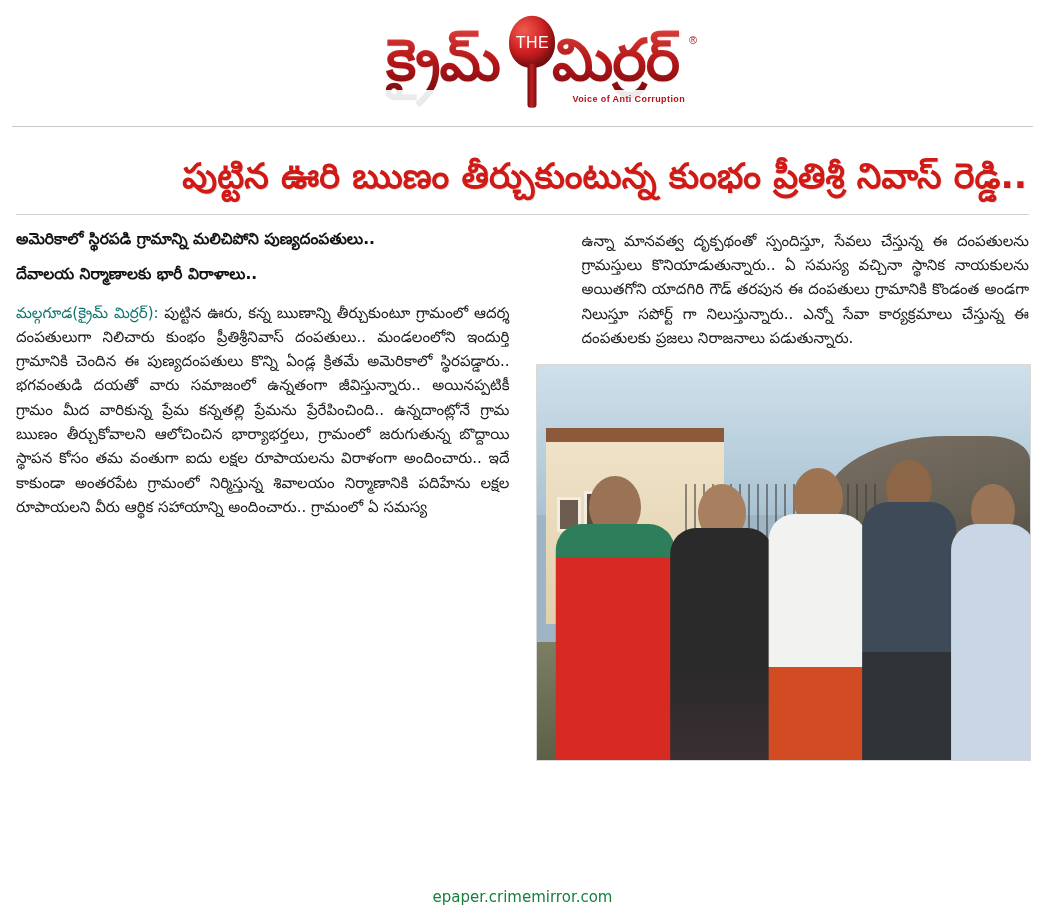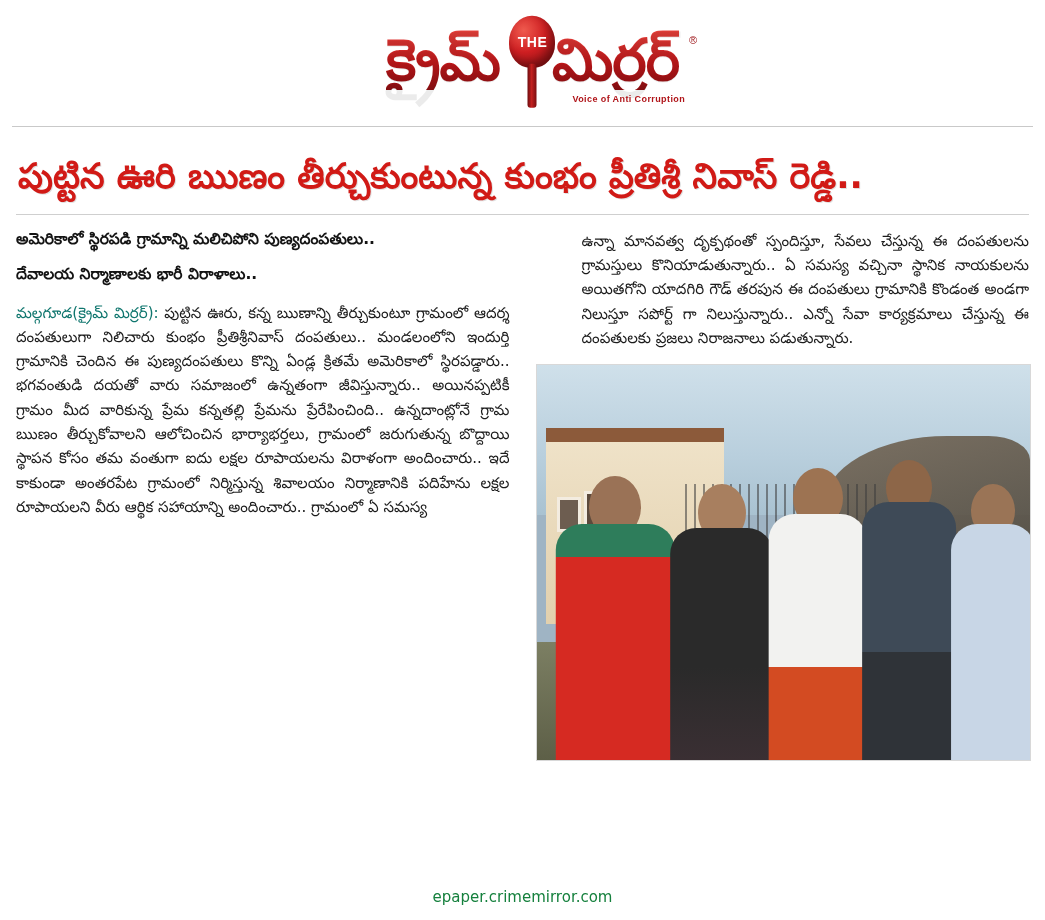--- a/index.html
+++ b/index.html
@@ -71,22 +71,22 @@
     border-radius: 50% 50% 46% 46%;
     background: radial-gradient(circle at 32% 28%, #ef5a4e 0%, #cf1f22 45%, #8c0e12 100%);
     box-shadow: inset -4px -6px 10px rgba(0,0,0,0.35);
   }
   .mic-the {
     position: absolute;
     left: 50%;
     top: 18px;
     transform: translateX(-50%);
     color: #fff;
-    font-size: 14px;
-    font-weight: bold;
+    font-size: 16px;
+    font-weight: normal;
     font-family: "Liberation Sans", sans-serif;
     letter-spacing: 0.5px;
   }
   .mic-stem {
     position: absolute;
     left: 50%;
     top: 48px;
     transform: translateX(-50%);
     width: 9px;
     height: 44px;
@@ -112,21 +112,21 @@
   }
   .rule {
     height: 1px;
     background: #c9c9c9;
     margin: 6px 12px 0 12px;
   }
 
   
   .headline {
     margin: 28px 18px 16px 18px;
-    text-align: left;
+    text-align: right;
     font-family: "DejaVu Sans", sans-serif;
     font-weight: bold;
     font-size: 35px;
     line-height: 1.22;
     color: #d11a16;
     text-shadow: 1px 1px 0 rgba(0,0,0,0.12);
   }
   .headline-rule {
     height: 1px;
     background: #cfcfcf;

